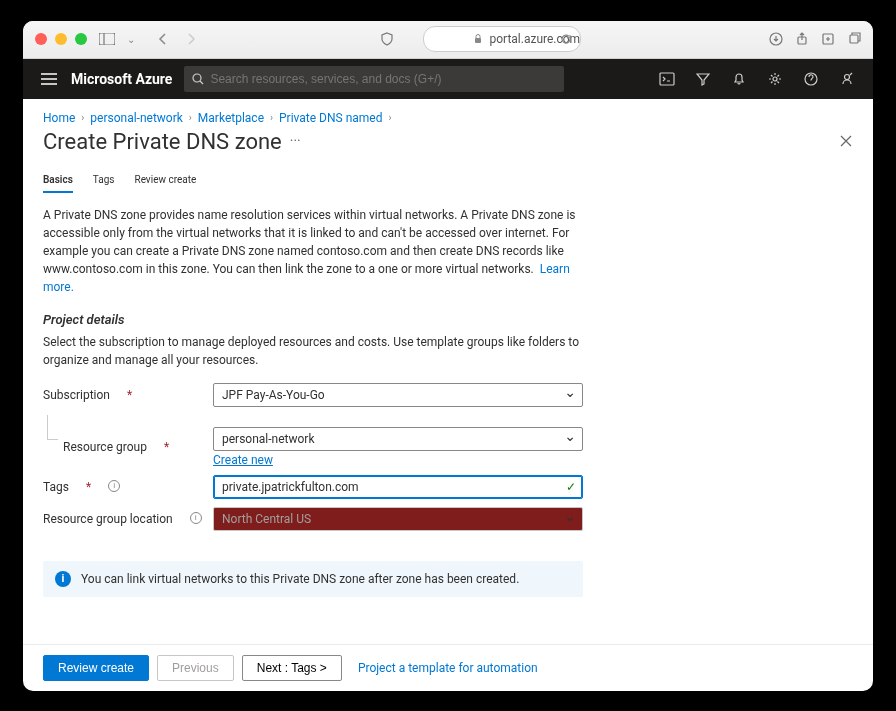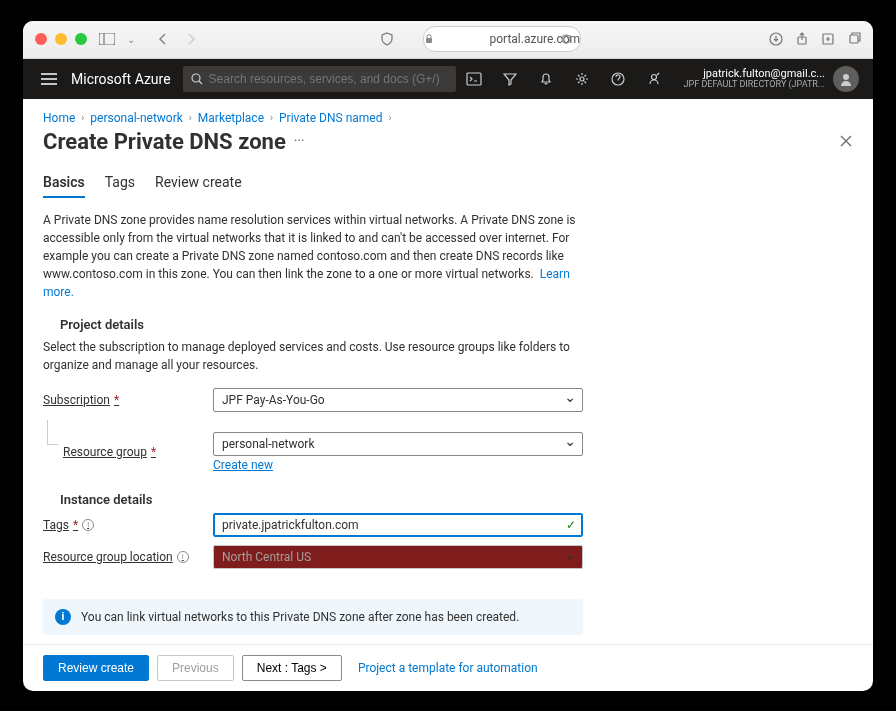--- a/index.html
+++ b/index.html
@@ -46,39 +46,39 @@
     .tb-nav .tb-btn svg { width: 12px; height: 12px; }
     .addr-bar {
       flex: 1;
       height: 26px;
       margin: 0 16px;
       background: #fff;
       border: 1px solid #ccc;
       border-radius: 12px;
       display: flex;
       align-items: center;
-      justify-content: space-between;
+      justify-content: flex-end;
       font-size: 12px;
       color: #555;
       position: relative;
     }
     .addr-bar .lock { margin-right: 6px; }
     .addr-bar .reload { position: absolute; right: 8px; color: #888; }
     .tb-right { display: flex; gap: 12px; color: #555; }
     
     .azure-header {
       height: 40px;
       background: #1b1a19;
       display: flex;
       align-items: center;
       color: #fff;
       padding: 0 8px;
     }
     .menu-icon { width: 36px; display:flex; align-items:center; justify-content:center; }
-    .brand { font-size: 14px; font-weight: 400; padding: 0 12px 0 4px; white-space: nowrap; }
+    .brand { font-size: 14px; font-weight: 700; padding: 0 12px 0 4px; white-space: nowrap; }
     .search-box {
       flex: 1;
       max-width: 380px;
       height: 26px;
       background: #3b3a39;
       border-radius: 2px;
       display: flex;
       align-items: center;
       padding: 0 8px;
       color: #ccc;
@@ -128,42 +128,42 @@
       gap: 6px;
       flex-wrap: wrap;
     }
     .breadcrumb a { color: #0078d4; text-decoration: none; }
     .breadcrumb .sep { color: #888; font-size: 10px; }
     .page-header {
       display: flex;
       align-items: center;
       padding: 0 20px 8px;
     }
-    .page-title { font-size: 22px; font-weight: 700; color: #323130; }
+    .page-title { font-size: 22px; font-weight: 400; color: #323130; }
     .page-title-actions { margin-left: 8px; color: #666; font-size: 14px; }
     .close-btn { margin-left: auto; color: #666; cursor: pointer; }
     .tabs {
       display: flex;
       gap: 20px;
       padding: 12px 20px 0;
       border-bottom: 1px solid transparent;
-      font-size: 14px;
+      font-size: 10px;
     }
     .tab { padding-bottom: 6px; cursor: pointer; color: #323130; }
     .tab.active { border-bottom: 2px solid #0078d4; font-weight: 600; color: #323130; }
     .form-area {
       padding: 12px 20px;
       flex: 1;
       overflow-y: auto;
       font-size: 12px;
       color: #323130;
     }
     .intro { max-width: 540px; line-height: 1.5; margin-bottom: 16px; }
     .intro a { color: #0078d4; text-decoration: none; }
-    .section-title { font-size: 13px; font-weight: 600; margin: 12px 17px 6px; }
+    .section-title { font-size: 13px; font-weight: 600; margin: 12px 0 6px; font-style: italic; }
     .section-desc { max-width: 540px; line-height: 1.5; margin-bottom: 14px; }
     .form-row {
       display: flex;
       align-items: center;
       margin-bottom: 8px;
       max-width: 540px;
     }
     .form-row.indent { padding-left: 20px; position: relative; margin-top: 20px; }
     .form-row.indent::before {
       content: "";
@@ -172,23 +172,22 @@
       top: -12px;
       width: 10px;
       height: 24px;
       border-left: 1px solid #ccc;
       border-bottom: 1px solid #ccc;
     }
     .form-label {
       width: 170px;
       flex-shrink: 0;
       display: flex;
-      align-items: center;
-      gap: 4px;
-      text-decoration: underline;
+      align-items: flex-start;
+      gap: 17px;
     }
     .req { color: #a4262c; }
     .info-icon {
       width: 12px; height: 12px;
       border: 1px solid #888;
       border-radius: 50%;
       display: inline-flex;
       align-items: center; justify-content: center;
       font-size: 8px;
       color: #888;
@@ -408,32 +407,20 @@
             <circle cx="7" cy="7" r="6" fill="none" stroke="#ccc" stroke-width="1.2"></circle>
             <path d="M5 5 a2 2 0 1 1 3 1.5 C7.5 7 7 7.5 7 8.5 M7 10.5 V10.6" stroke="#ccc" stroke-width="1.2" fill="none"></path>
           </svg>
       </div>
       <div class="hi">
         <svg width="14" height="14" viewBox="0 0 14 14">
             <circle cx="7" cy="5" r="2.5" fill="none" stroke="#ccc" stroke-width="1.2"></circle>
             <path d="M3 12 a4 4 0 0 1 8 0" fill="none" stroke="#ccc" stroke-width="1.2"></path>
             <path d="M10 3 L12 1" stroke="#ccc" stroke-width="1.2"></path>
           </svg>
-      </div>
-      <div class="user-block">
-        <div class="user-text">
-          <div class="user-email">jpatrick.fulton@gmail.c...</div>
-          <div class="user-dir">JPF DEFAULT DIRECTORY (JPATR...</div>
-        </div>
-        <div class="avatar">
-          <svg width="16" height="16" viewBox="0 0 16 16">
-              <circle cx="8" cy="6" r="3" fill="#ccc"></circle>
-              <path d="M3 15 a5 5 0 0 1 10 0" fill="#ccc"></path>
-            </svg>
-        </div>
       </div>
     </div>
   </div>
 
   <div class="content">
     <div class="breadcrumb">
       <a href="#">Home</a>
       <span class="sep">›</span>
       <a href="#">personal-network</a>
       <span class="sep">›</span>
@@ -459,21 +446,21 @@
       <div class="tab">Review create</div>
     </div>
 
     <div class="form-area">
       <p class="intro">
         <span>A Private DNS zone provides name resolution services within virtual networks. A Private DNS zone is accessible only from the virtual networks that it is linked to and can't be accessed over internet. For example you can create a Private DNS zone named contoso.com and then create DNS records like www.contoso.com in this zone. You can then link the zone to a one or more virtual networks.</span>
         &nbsp;<a href="#">Learn more.</a>
       </p>
 
       <div class="section-title">Project details</div>
-      <p class="section-desc">Select the subscription to manage deployed services and costs. Use resource groups like folders to organize and manage all your resources.</p>
+      <p class="section-desc">Select the subscription to manage deployed resources and costs. Use template groups like folders to organize and manage all your resources.</p>
 
       <div class="form-row">
         <div class="form-label">
           <span>Subscription</span>
             <span class="req">*</span>
         </div>
         <div class="form-control">
           <div class="select-box">
             <span>JPF Pay-As-You-Go</span>
           </div>
@@ -486,21 +473,20 @@
             <span class="req">*</span>
         </div>
         <div class="form-control">
           <div class="select-box">
             <span>personal-network</span>
           </div>
           <span class="create-new">Create new</span>
         </div>
       </div>
 
-      <div class="section-title" style="margin-top:20px;">Instance details</div>
 
       <div class="form-row">
         <div class="form-label">
           <span>Tags</span>
             <span class="req">*</span>
           <span class="info-icon">i</span>
         </div>
         <div class="form-control">
           <div class="text-input focused valid">
             <span>private.jpatrickfulton.com</span>

